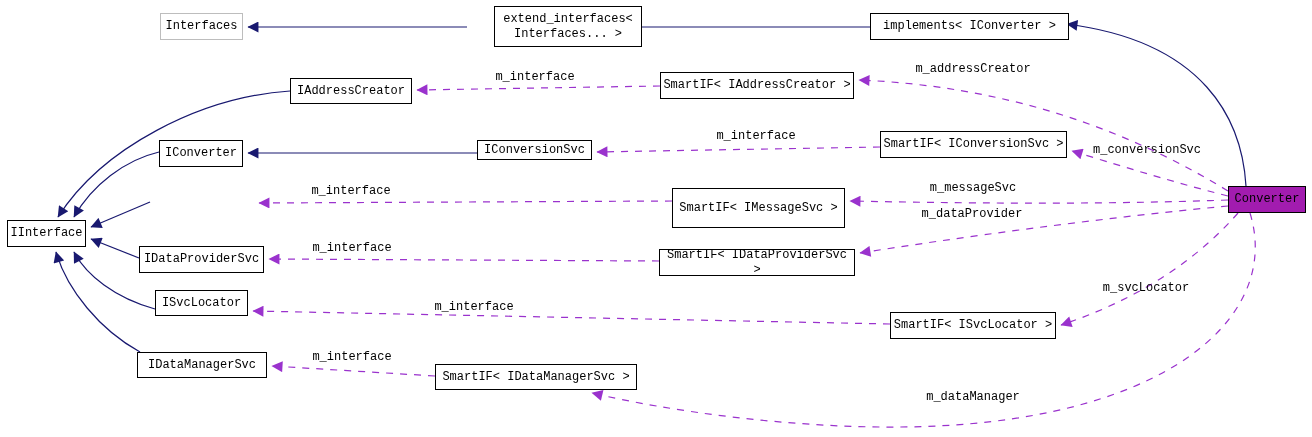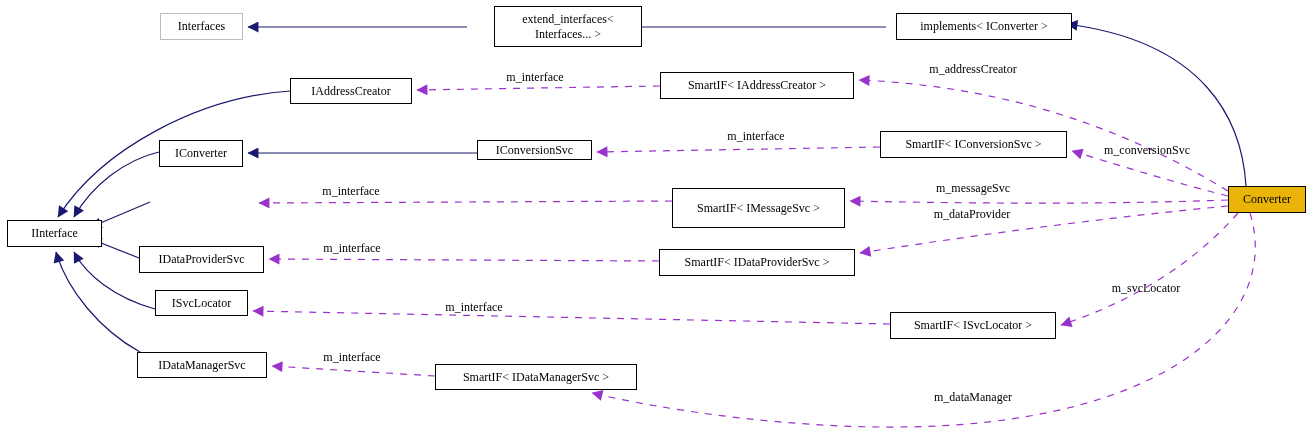--- a/index.html
+++ b/index.html
@@ -1,38 +1,38 @@
 <!DOCTYPE html>
 <html><head>
 <meta charset="utf-8">
 <style>
   html,body{margin:0;padding:0;background:#ffffff;}
   #canvas{
     position:relative;
     width:1312px;height:437px;
     background:#ffffff;
-    font-family:Liberation Serif, serif;
+    font-family:Liberation Mono, monospace;
     overflow:hidden;
     border-radius:21px;
   }
   #edges{position:absolute;left:0;top:0;width:1312px;height:437px;}
   .node{
     position:absolute;
     box-sizing:border-box;
     background:#ffffff;
     border:1px solid #000000;
     display:flex;align-items:center;justify-content:center;
     font-size:12px;color:#000000;
     text-align:center;
     white-space:pre-line;
     line-height:1.25;
     z-index:2;
   }
   .node.muted{border-color:#bdbdbd;}
-  .node.current{background:#eab308;}
+  .node.current{background:#a21caf;}
   .elabel{
     position:absolute;
     transform:translateX(-50%);
     font-size:12px;color:#000000;
     white-space:nowrap;
     z-index:3;
   }
   .inh{stroke:#191970;fill:none;stroke-width:1.2;}
   .use{stroke:#9a32cd;fill:none;stroke-width:1.2;stroke-dasharray:7 7;}
 </style>
@@ -72,30 +72,30 @@
     <path class="use" d="M 1228 206 C 1100 218 955 238 860 253" marker-end="url(#ap)"></path>
     <path class="use" d="M 890 324 L 253 311" marker-end="url(#ap)"></path>
     <path class="use" d="M 1238 213 C 1190 268 1125 304 1061 325" marker-end="url(#ap)"></path>
     <path class="use" d="M 435 376 L 272 366" marker-end="url(#ap)"></path>
     <path class="use" d="M 1250 213 C 1283 320 1160 425 900 427 C 790 428 668 411 592 393" marker-end="url(#ap)"></path>
   </svg>
 
   <div class="node muted" style="left:160px;top:13px;width:83px;height:27px">Interfaces</div>
   <div class="node" style="left:494px;top:6px;width:148px;height:41px">extend_interfaces&lt;
 Interfaces... &gt;</div>
-  <div class="node" style="left:896px;top:13px;width:176px;height:27px">implements&lt; IConverter &gt;</div>
+  <div class="node" style="left:870px;top:13px;width:199px;height:27px">implements&lt; IConverter &gt;</div>
   <div class="node current" style="left:1228px;top:186px;width:78px;height:27px">Converter</div>
 
   <div class="node" style="left:290px;top:78px;width:122px;height:26px">IAddressCreator</div>
   <div class="node" style="left:159px;top:140px;width:84px;height:27px">IConverter</div>
   <div class="node" style="left:477px;top:140px;width:115px;height:20px">IConversionSvc</div>
   <div class="node" style="left:660px;top:72px;width:194px;height:27px">SmartIF&lt; IAddressCreator &gt;</div>
   <div class="node" style="left:880px;top:131px;width:187px;height:27px">SmartIF&lt; IConversionSvc &gt;</div>
 
-  <div class="node" style="left:7px;top:220px;width:95px;height:27px">IInterface</div>
+  <div class="node" style="left:7px;top:220px;width:79px;height:27px">IInterface</div>
   <div class="node" style="left:672px;top:188px;width:173px;height:40px">SmartIF&lt; IMessageSvc &gt;</div>
   <div class="node" style="left:659px;top:249px;width:196px;height:27px">SmartIF&lt; IDataProviderSvc &gt;</div>
   <div class="node" style="left:139px;top:246px;width:125px;height:27px">IDataProviderSvc</div>
 
   <div class="node" style="left:155px;top:290px;width:93px;height:26px">ISvcLocator</div>
   <div class="node" style="left:890px;top:312px;width:166px;height:27px">SmartIF&lt; ISvcLocator &gt;</div>
   <div class="node" style="left:137px;top:352px;width:130px;height:26px">IDataManagerSvc</div>
   <div class="node" style="left:435px;top:364px;width:202px;height:26px">SmartIF&lt; IDataManagerSvc &gt;</div>
 
   <div class="elabel" style="left:535px;top:70px">m_interface</div>

